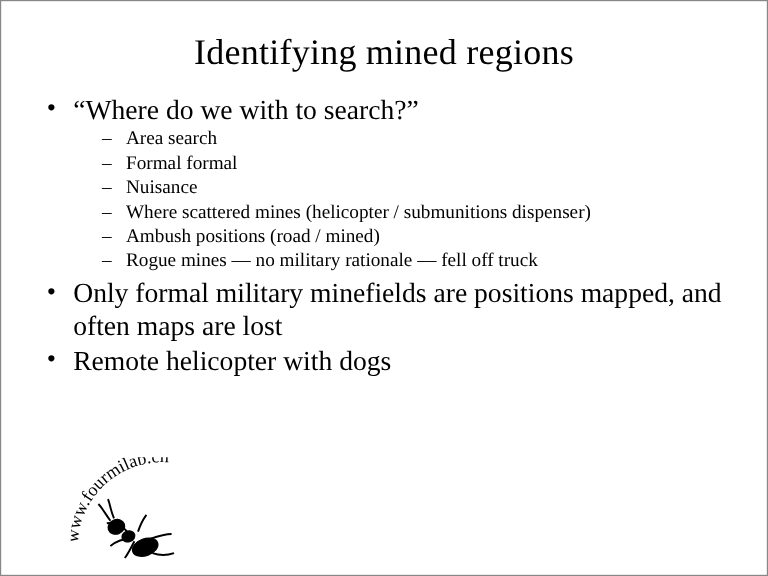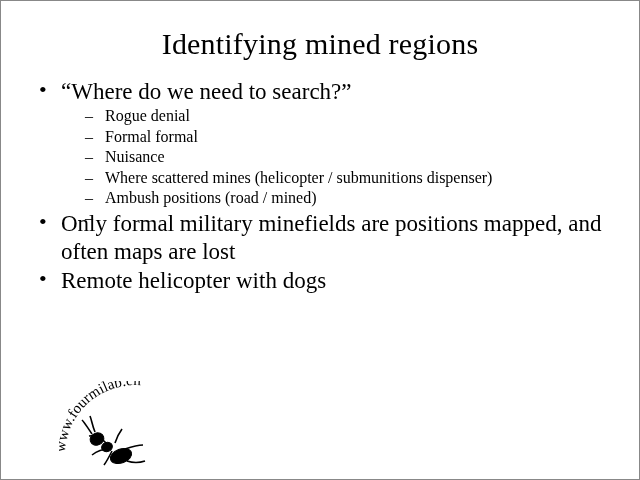--- a/index.html
+++ b/index.html
@@ -87,44 +87,45 @@
 
 <div class="slide">
 
   <h1 class="slide-title">Identifying mined regions</h1>
 
   <div class="body">
     <ul class="level1">
 
       <li>
         <span class="bullet">•</span>
-        <span>“Where do we need to search?”</span>
+        <span>“Where do we with to search?”</span>
         <ul class="level2">
           <li>
             <span class="dash">–</span>
-            <span>Rogue denial</span>
+            <span>Area search</span>
           </li>
           <li>
             <span class="dash">–</span>
             <span>Formal formal</span>
           </li>
           <li>
             <span class="dash">–</span>
             <span>Nuisance</span>
           </li>
           <li>
             <span class="dash">–</span>
             <span>Where scattered mines (helicopter / submunitions dispenser)</span>
           </li>
           <li>
             <span class="dash">–</span>
             <span>Ambush positions (road / mined)</span>
           </li>
           <li>
             <span class="dash">–</span>
+            <span>Rogue mines — no military rationale — fell off truck</span>
           </li>
         </ul>
       </li>
 
       <li>
         <span class="bullet">•</span>
         <span>Only formal military minefields are positions mapped, and often maps are lost</span>
       </li>
 
       <li>

